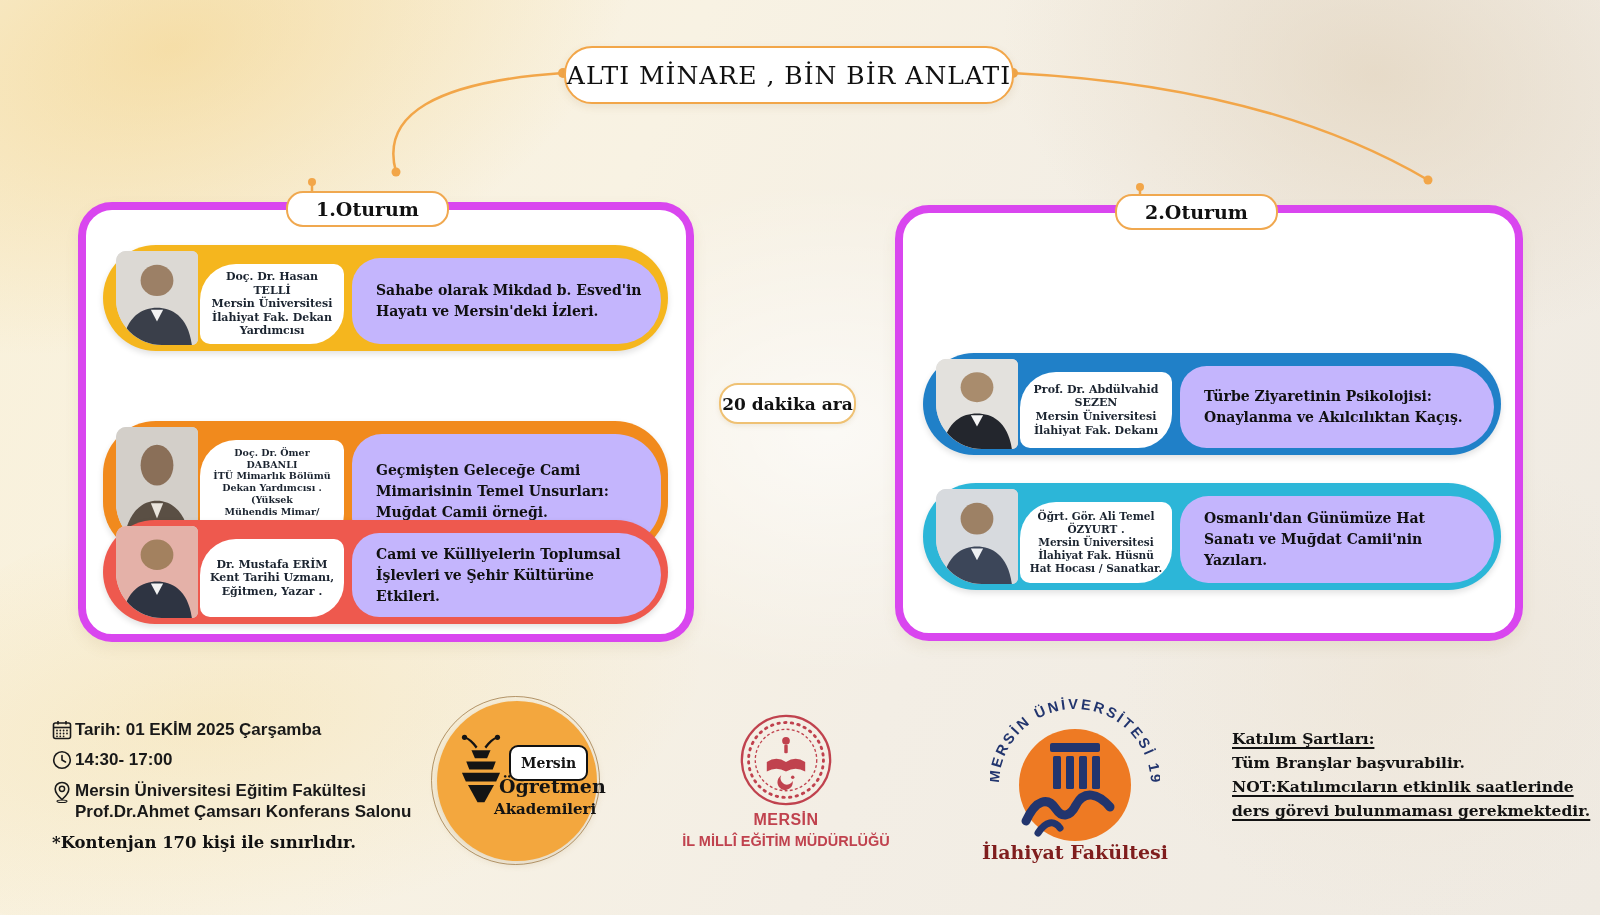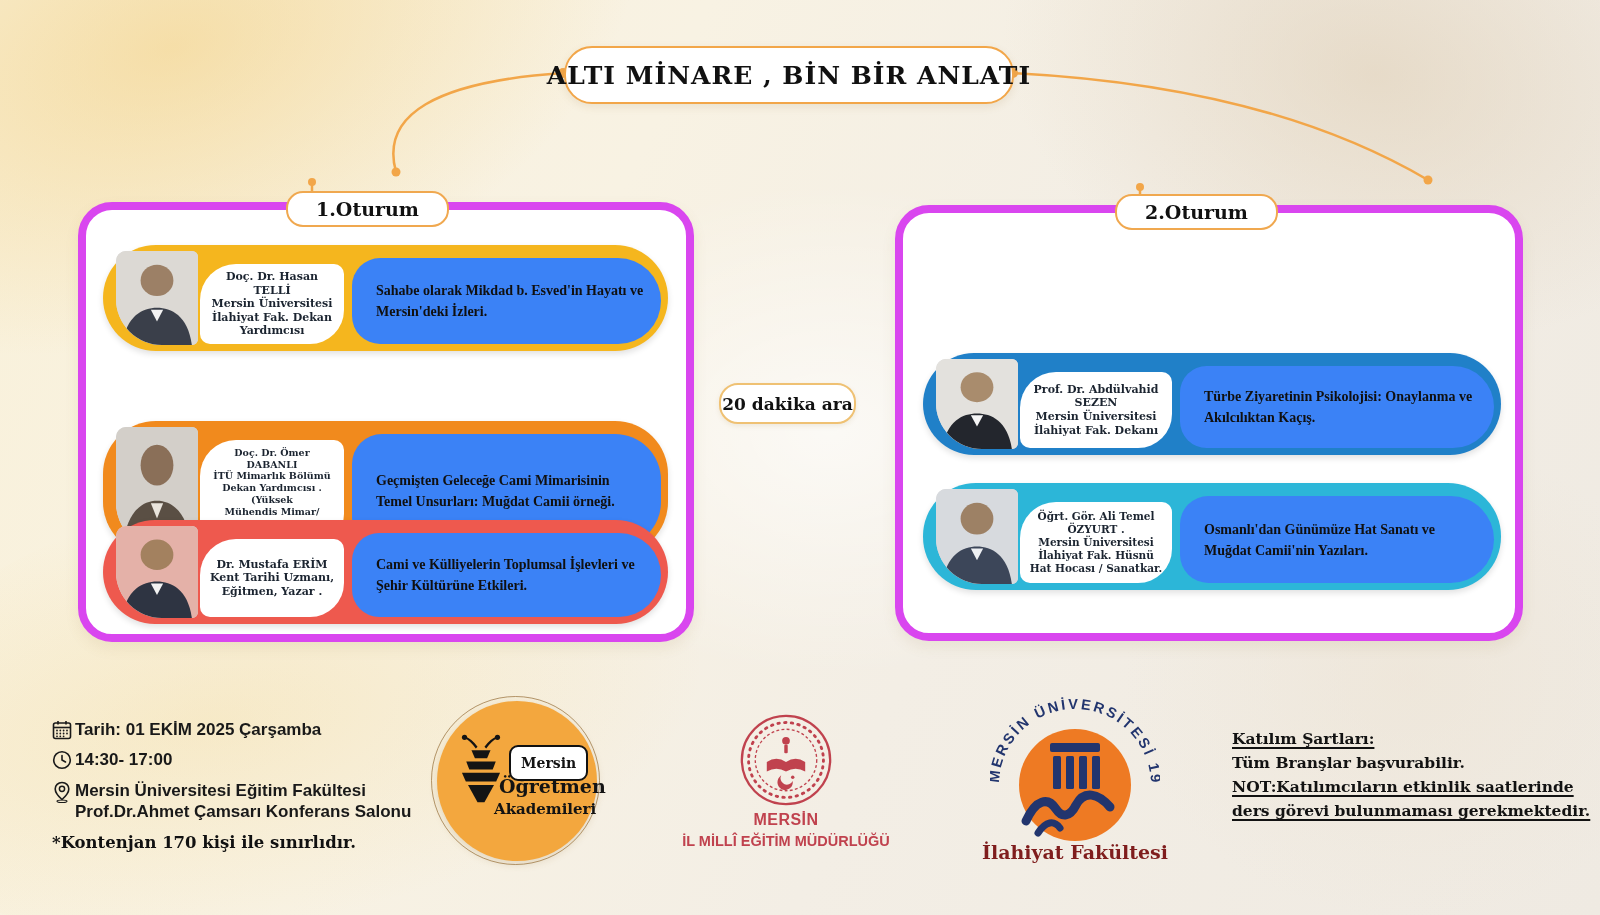--- a/index.html
+++ b/index.html
@@ -18,21 +18,21 @@
   .b4 { left:480px; top:180px; width:700px; height:500px;
         background:radial-gradient(ellipse, rgba(255,255,255,.65), rgba(255,255,255,0) 70%); }
   .b5 { right:-120px; top:420px; width:620px; height:520px;
         background:radial-gradient(ellipse, rgba(236,226,210,.5), rgba(236,226,210,0) 65%); }
 
   svg.connectors { position:absolute; inset:0; z-index:1; }
 
   .title-pill { position:absolute; left:564px; top:46px; width:446px; height:54px; z-index:3;
     background:#fff; border:2.5px solid #F2A649; border-radius:28px;
     display:flex; align-items:center; justify-content:center;
-    font-size:25px; font-weight:bold; letter-spacing:1px; color:#111; white-space:nowrap;
+    font-size:25px; font-weight:normal; letter-spacing:1px; color:#111; white-space:nowrap;
     box-shadow:0 3px 8px rgba(150,110,40,.12); }
 
   .panel { position:absolute; background:#fff; border:8px solid #d946ef; border-radius:34px;
     box-shadow:0 6px 14px rgba(150,120,60,.10); z-index:2; }
   .s1 { left:78px;  top:202px; width:600px; height:424px; }
   .s2 { left:895px; top:205px; width:612px; height:420px; }
   .session-pill { position:absolute; top:-19px; height:32px; background:#fff;
     border:2px solid #F0A84F; border-radius:17px; padding:0 28px;
     display:flex; align-items:center; justify-content:center;
     font-size:19px; font-weight:bold; color:#111; }
@@ -56,23 +56,23 @@
   .speaker { position:absolute; left:97px; top:19px; bottom:7px; width:144px;
     background:#fff; border-radius:36px 10px 34px 10px;
     display:flex; align-items:center; justify-content:center; text-align:center;
     font-weight:bold; font-size:11px; line-height:1.24; white-space:pre-line;
     padding:4px 8px; box-sizing:border-box; color:#1b2430; }
   .s2 .speaker { width:152px; }
   .card.c2 .speaker { font-size:9.5px; }
   .card.c5 .speaker { font-size:10.5px; }
 
   .topic { position:absolute; left:249px; top:13px; right:7px; bottom:7px;
-    background:#3b82f6; border-radius:30px 46px 46px 30px;
+    background:#c4b5fd; border-radius:30px 46px 46px 30px;
     display:flex; align-items:center; font-weight:bold; font-size:14px; line-height:1.5;
-    padding:0 16px 0 24px; box-sizing:border-box; color:#101010;font-family:Liberation Serif, serif; }
+    padding:0 16px 0 24px; box-sizing:border-box; color:#101010; }
   .s2 .topic { left:257px; }
 
   .break-pill { position:absolute; left:719px; top:383px; width:133px; height:37px; z-index:2;
     background:#fff; border:2.5px solid #EFC173; border-radius:19px;
     display:flex; align-items:center; justify-content:center;
     font-size:17px; font-weight:bold; color:#111; box-shadow:0 2px 5px rgba(160,120,50,.12); }
 
   .details { position:absolute; left:52px; top:719px; z-index:2;
     font-family:"Liberation Sans","DejaVu Sans",sans-serif; font-weight:bold; color:#191919; }
   .drow { display:flex; align-items:flex-start; gap:3px; margin-bottom:9px;

